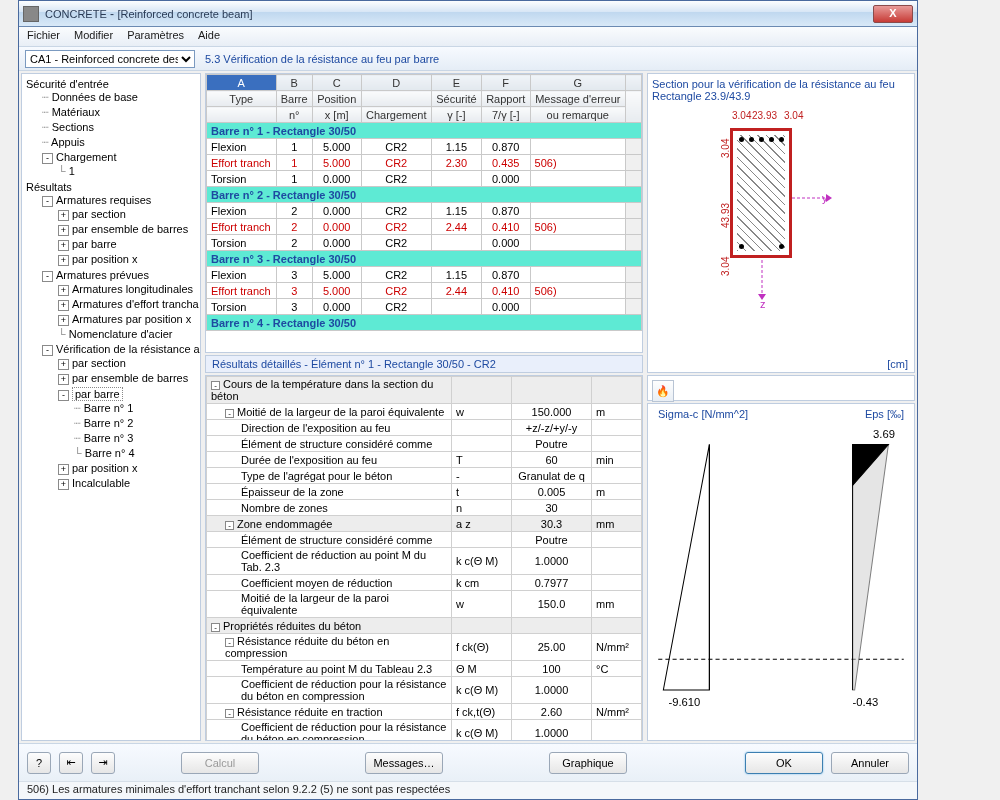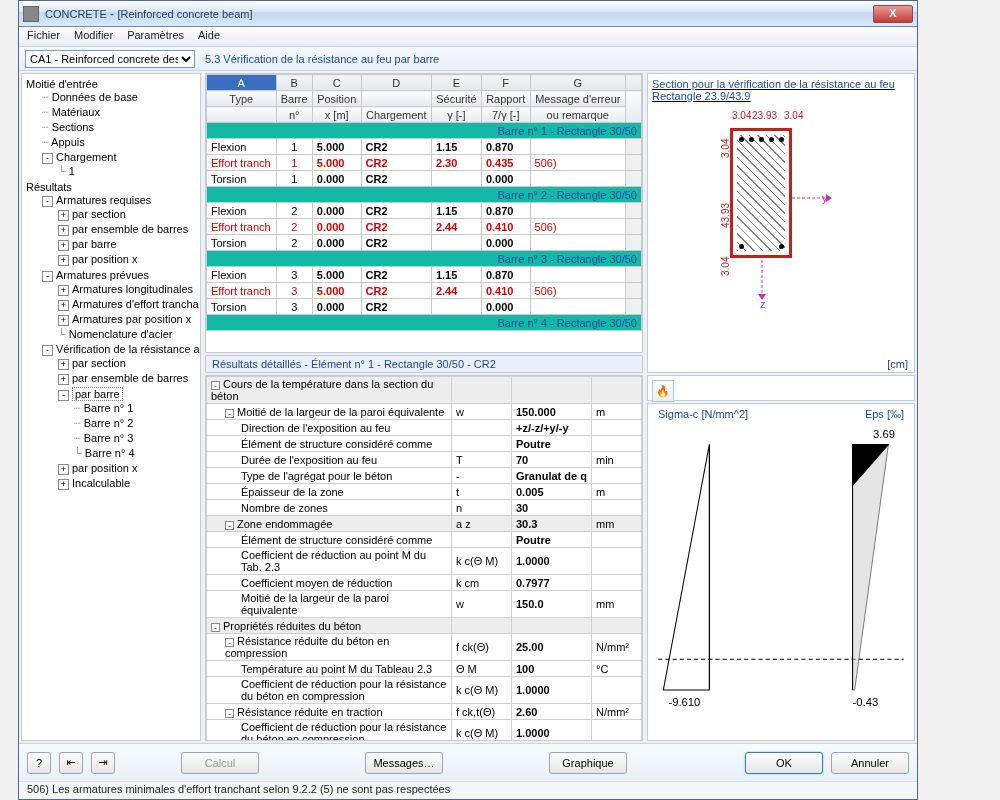--- a/index.html
+++ b/index.html
@@ -22,35 +22,35 @@
 .tree .k{display:inline-block;width:11px;height:11px;border:1px solid #8a8a8a;text-align:center;line-height:9px;font-size:9px;margin-right:3px;background:#fff;color:#000;}
 .tree .dots{color:#888;}
 .tree ul{list-style:none;margin-left:14px;}
 .sel{background:#fff;border:1px dotted #888;display:inline-block;padding:0 2px;}
 .mid{flex:1;display:flex;flex-direction:column;margin:2px;gap:2px;overflow:hidden;}
 .tablewrap{border:1px solid #bfcde0;background:#fff;overflow:auto;height:280px;}
 table.grid{border-collapse:collapse;width:100%;font-size:11px;}
 table.grid th,table.grid td{border:1px solid #c9c9c9;padding:1px 4px;height:16px;}
 table.grid th{background:linear-gradient(#fafbfc,#e7ebef);font-weight:normal;text-align:center;color:#333;}
 table.grid .colhead{background:linear-gradient(#f0f4f8,#e2e8ee);text-align:center;color:#333;}
-.grouprow td{background:#14b8a6;color:#1e4aa1;font-weight:normal;text-align:right;}
-.r{text-align:left;font-weight:bold;}
+.grouprow td{background:#5eead4;color:#1e4aa1;font-weight:bold;}
+.r{text-align:center;}
 .c{text-align:center;}
 .redtxt{color:#c00;}
 .detailhdr{background:#e9effb;border:1px solid #bfcde0;padding:2px 6px;color:#1e4aa1;}
 .detailwrap{border:1px solid #bfcde0;background:#fff;flex:1;overflow:auto;}
 table.det{border-collapse:collapse;width:100%;font-size:11px;}
 table.det td{border:1px solid #d0d0d0;padding:1px 4px;height:16px;}
 table.det .ghdr td{background:#ededed;}
 table.det .lvl1{padding-left:18px;}
 table.det .lvl2{padding-left:34px;}
 table.det .pm{display:inline-block;width:9px;height:9px;border:1px solid #888;line-height:7px;text-align:center;font-size:8px;margin-right:3px;background:#fff;}
 .right{width:268px;display:flex;flex-direction:column;margin:2px;gap:2px;}
 .panel{border:1px solid #bfcde0;background:#fff;padding:4px;}
-.sectpanel{height:300px;position:relative;text-decoration:underline;}
+.sectpanel{height:300px;position:relative;}
 .secttitle2{color:#1e4aa1;font-size:11px;}
 .secdraw{position:relative;width:100%;height:230px;margin-top:6px;}
 .beam{position:absolute;left:78px;top:20px;width:62px;height:130px;border:3px solid #c02020;}
 .beamin{position:absolute;inset:4px;background:repeating-linear-gradient(45deg,#888 0 1px,transparent 1px 6px);}
 .rebar{position:absolute;width:5px;height:5px;background:#000;border-radius:50%;}
 .dimv{position:absolute;font-size:10px;color:#c02020;transform:rotate(-90deg);transform-origin:left top;}
 .dimh{position:absolute;font-size:10px;color:#c02020;}
 .axislbl{position:absolute;font-size:11px;color:#c030c0;}
 .unit{position:absolute;right:6px;bottom:2px;color:#1e4aa1;font-size:11px;}
 .iconbar{height:26px;}
@@ -88,21 +88,21 @@
 
   <div class="toolbar">
     <select><option>CA1 - Reinforced concrete desig</option></select>
     <span class="secttitle">5.3 Vérification de la résistance au feu par barre</span>
   </div>
 
   <div class="body">
 
     <div class="left">
       <ul class="tree">
-        <li><span>Moitié d'entrée</span>
+        <li><span>Sécurité d'entrée</span>
           <ul>
             <li><span class="dots">┈</span> <span>Données de base</span></li>
             <li><span class="dots">┈</span> <span>Matériaux</span></li>
             <li><span class="dots">┈</span> <span>Sections</span></li>
             <li><span class="dots">┈</span> <span>Appuis</span></li>
             <li><span class="k">-</span><span>Chargement</span>
               <ul>
                   <li><span class="dots">└</span> <span>1</span></li>
                 </ul>
             </li>
@@ -309,21 +309,21 @@
               </tr>
               <tr>
                 <td class="lvl2">Élément de structure considéré comme</td>
                 <td style="width:60px"></td>
                 <td class="r" style="width:80px">Poutre</td>
                 <td style="width:50px"></td>
               </tr>
               <tr>
                 <td class="lvl2">Durée de l'exposition au feu</td>
                 <td style="width:60px">T</td>
-                <td class="r" style="width:80px">70</td>
+                <td class="r" style="width:80px">60</td>
                 <td style="width:50px">min</td>
               </tr>
               <tr>
                 <td class="lvl2">Type de l'agrégat pour le béton</td>
                 <td style="width:60px">-</td>
                 <td class="r" style="width:80px">Granulat de q</td>
                 <td style="width:50px"></td>
               </tr>
               <tr>
                 <td class="lvl2">Épaisseur de la zone</td>

